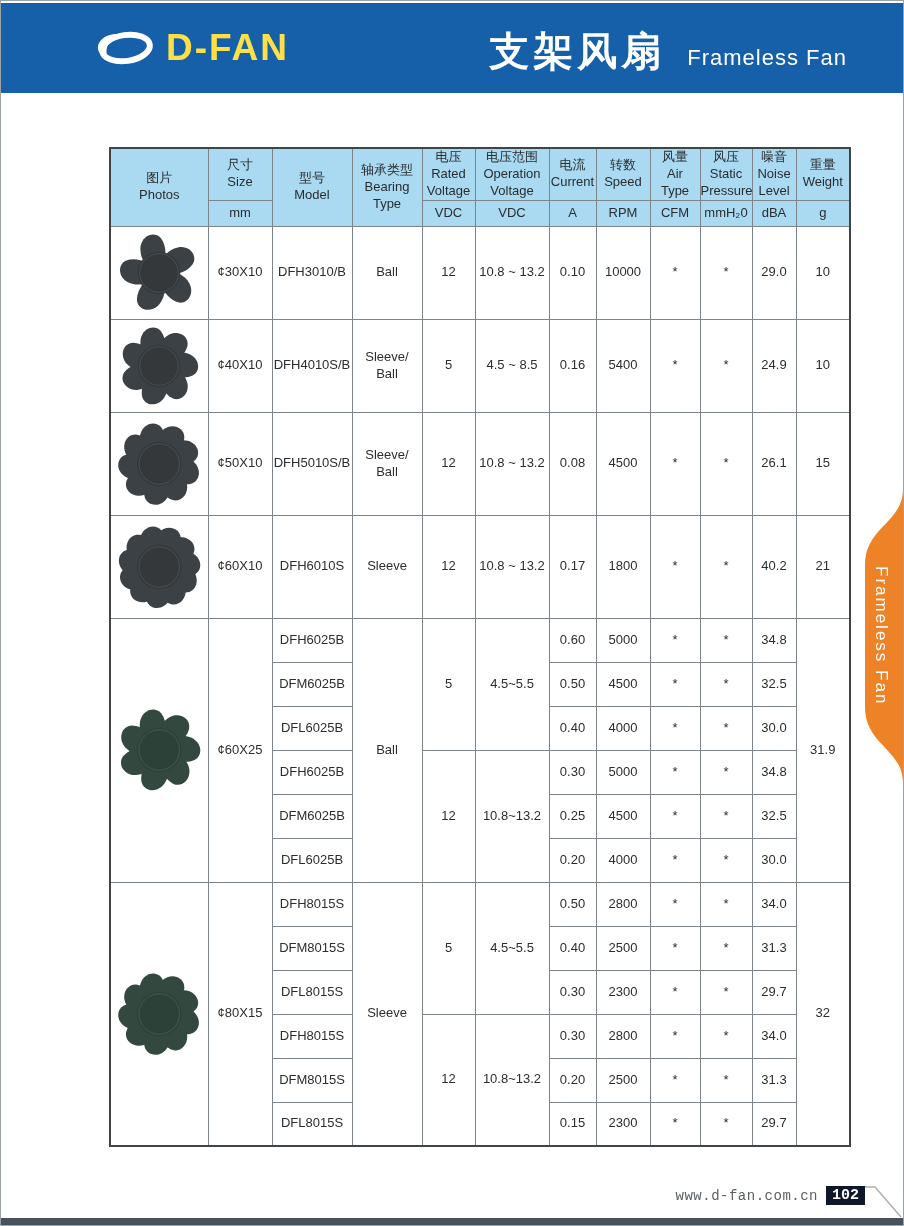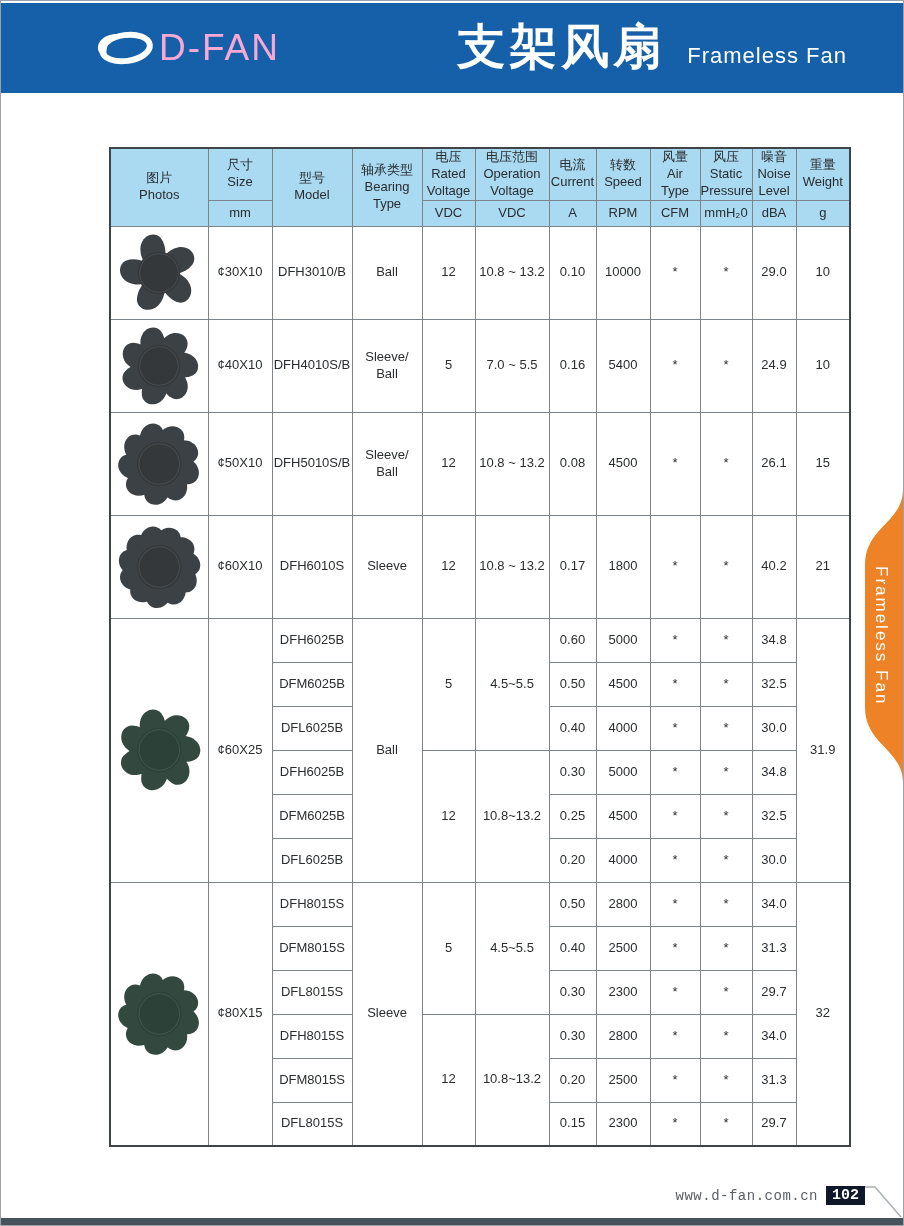--- a/index.html
+++ b/index.html
@@ -25,36 +25,36 @@
     display: flex;
     align-items: center;
   }
   .logo {
     display: flex;
     align-items: center;
     margin-left: 92px;
   }
   .logo svg { display: block; }
   .logo-text {
-    color: #f9a8d4;
+    color: #fde047;
     font-size: 37px;
-    font-weight: normal;
+    font-weight: bold;
     letter-spacing: 2px;
-    margin-left: 2px;
+    margin-left: 9px;
   }
   .banner-titles {
     position: absolute;
     right: 56px;
     bottom: 14px;
     display: flex;
     align-items: baseline;
   }
   .title-zh {
     color: #ffffff;
-    font-size: 48px;
+    font-size: 40px;
     font-weight: bold;
     letter-spacing: 4px;
   }
   .title-en {
     color: #ffffff;
     font-size: 22px;
     margin-left: 22px;
     letter-spacing: 1px;
   }
 
@@ -271,21 +271,21 @@
                 <path d="M50,50 C39,47 28,36 30,21 C32,9 45,4 52,12 C59,21 59,38 50,50 Z" fill="#3c4145" transform="rotate(257.1 50 50)"></path>
                 <path d="M50,50 C39,47 28,36 30,21 C32,9 45,4 52,12 C59,21 59,38 50,50 Z" fill="#3c4145" transform="rotate(308.6 50 50)"></path>
                 <circle cx="50" cy="50" r="23" fill="#34383b"></circle>
                 <circle cx="50" cy="50" r="21" fill="none" stroke="rgba(255,255,255,0.12)"></circle>
               </svg></div></td>
         <td>¢40X10</td>
         <td>DFH4010S/B</td>
         <td>Sleeve/
 Ball</td>
         <td>5</td>
-        <td>7.0 ~ 5.5</td>
+        <td>4.5 ~ 8.5</td>
         <td>0.16</td>
         <td>5400</td>
         <td>*</td>
         <td>*</td>
         <td>24.9</td>
         <td>10</td>
       </tr>
 
       <tr class="row-lg">
         <td><div class="fan fan-md tint-gray"><svg viewBox="0 0 100 100" xmlns="http://www.w3.org/2000/svg">

